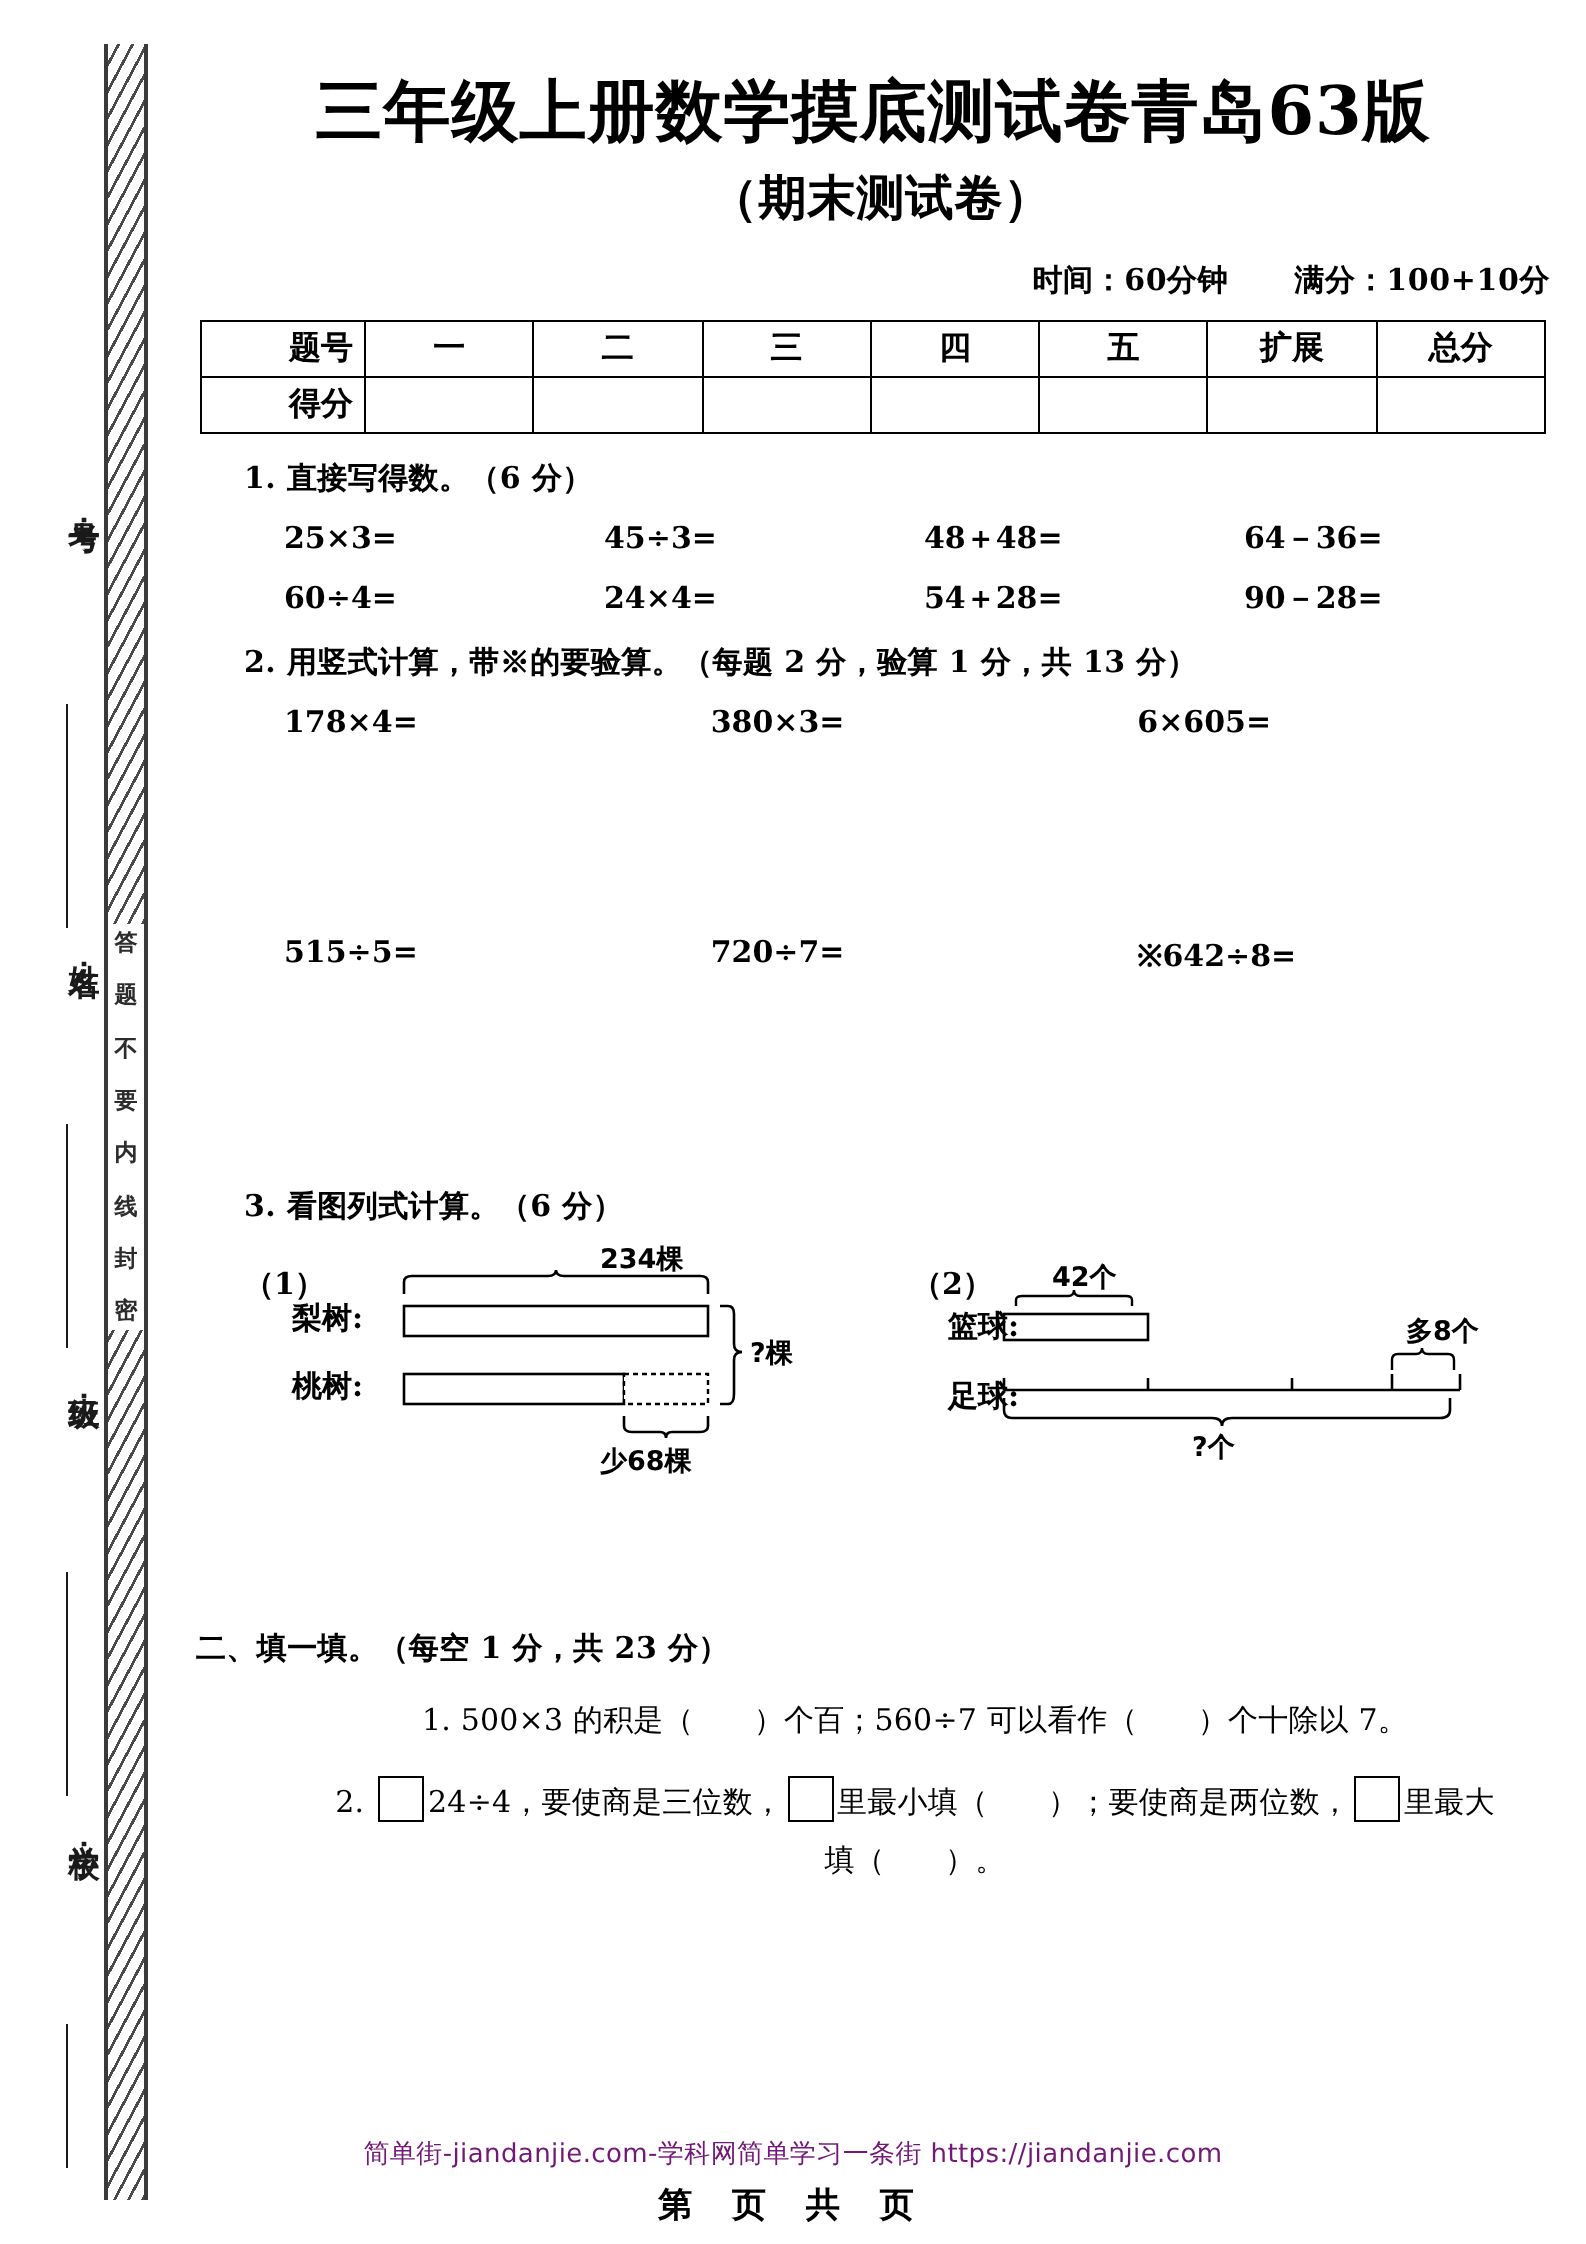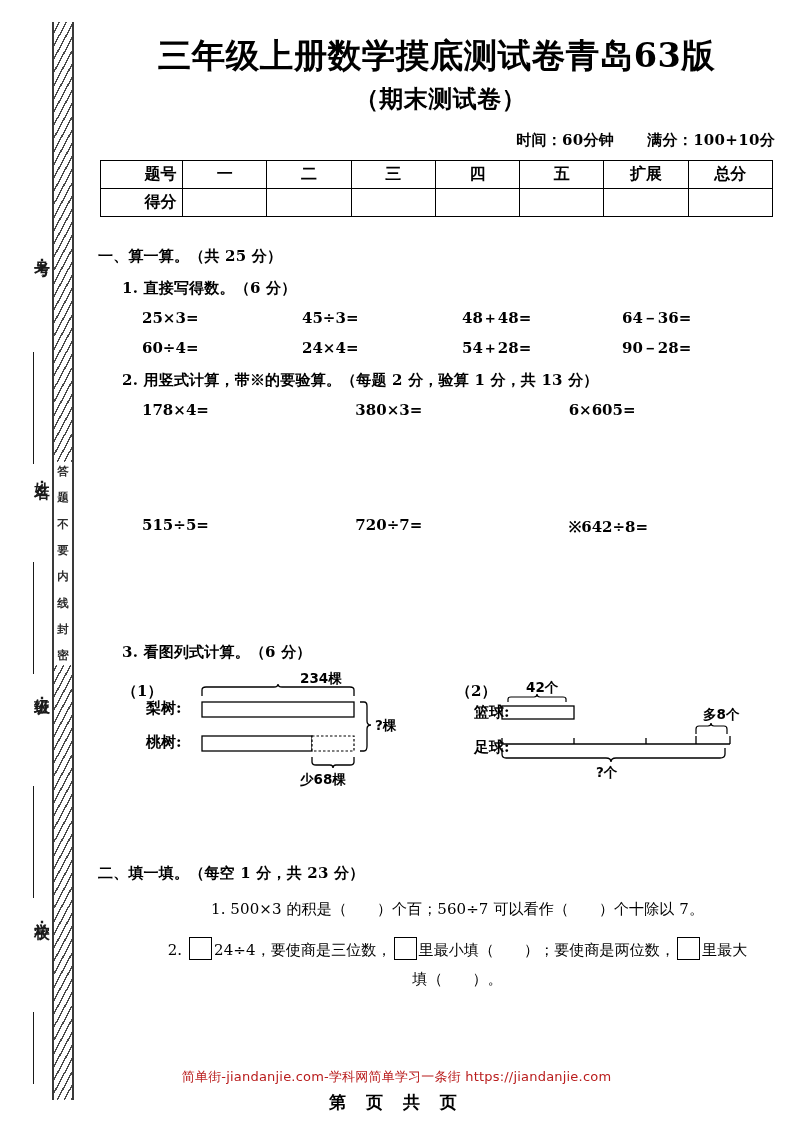--- a/index.html
+++ b/index.html
@@ -164,21 +164,21 @@
   }
   .paren-gap { display: inline-block; width: 30px; }
 
   
   .watermark {
     position: absolute;
     left: 0; right: 0; top: 1068px;
     text-align: center;
     font-family: "DejaVu Sans", "Liberation Sans", sans-serif;
     font-size: 13px;
-    color: #b91c1c;
+    color: #701a75;
     letter-spacing: 0.2px;
   }
   .page-foot {
     position: absolute;
     left: 0; right: 0; top: 1091px;
     text-align: center;
     font-size: 17px; font-weight: 700;
     letter-spacing: 7px;
     font-family: "DejaVu Serif", "Liberation Serif", serif;
   }
@@ -246,21 +246,20 @@
         <td></td>
         <td></td>
         <td></td>
         <td></td>
         <td></td>
         <td></td>
       </tr>
     </tbody>
       </table>
 
-    <div class="sec-head">一、算一算。（共 25 分）</div>
 
     <div class="q-head">1. 直接写得数。（6 分）</div>
 
     <div class="expr-row">
       <div>25×3=</div>
       <div>45÷3=</div>
       <div>48＋48=</div>
       <div>64－36=</div>
     </div>
     <div class="expr-row">

